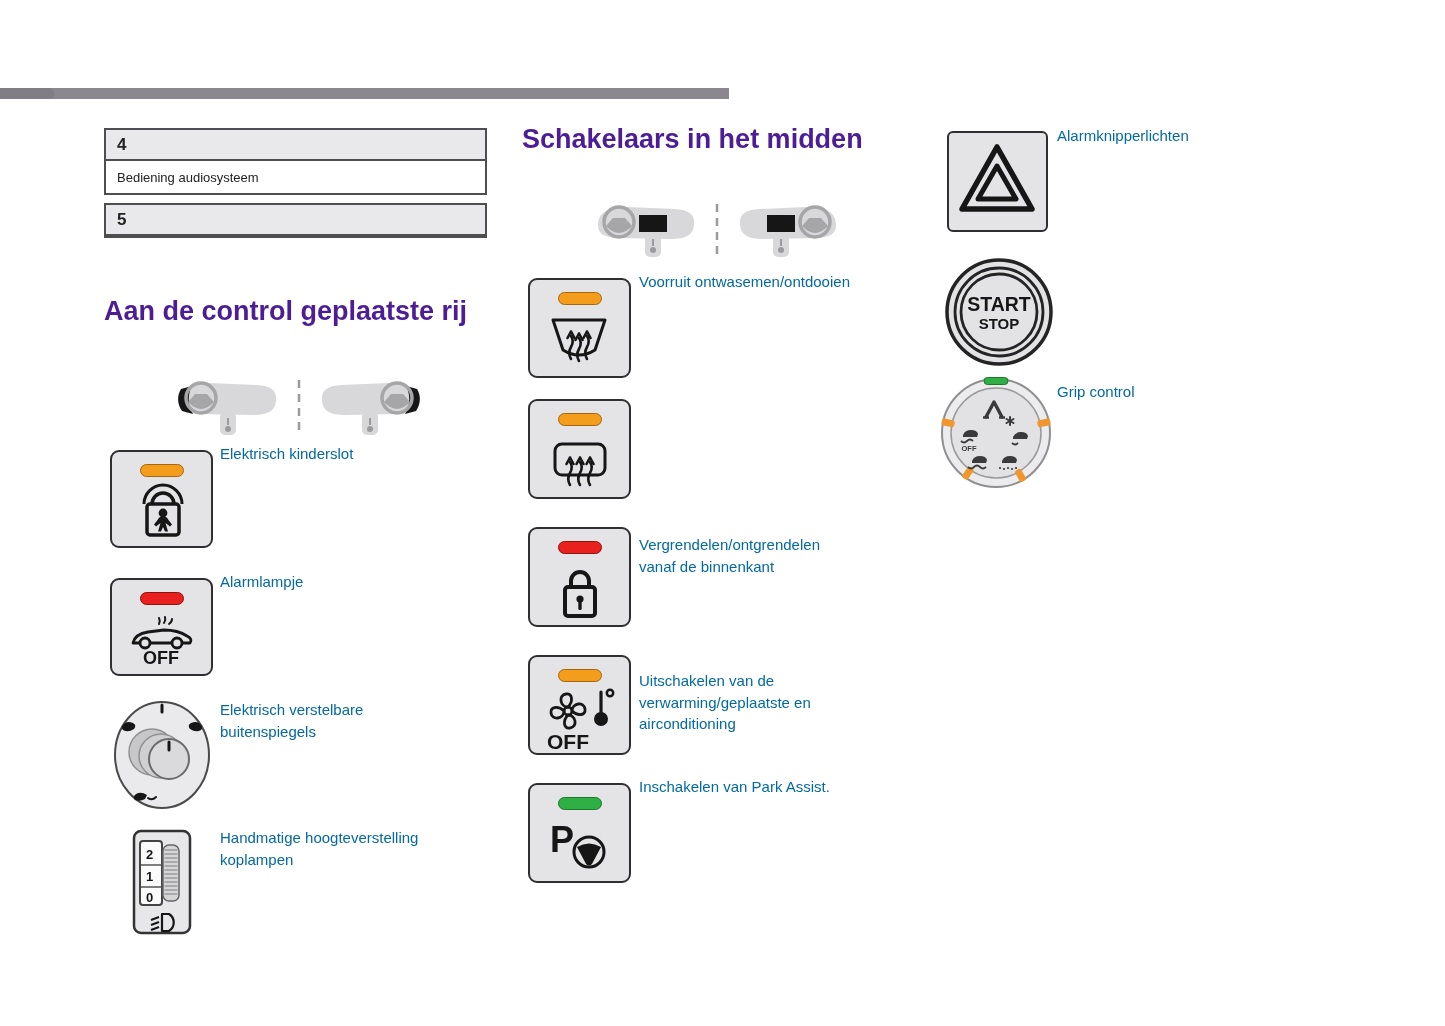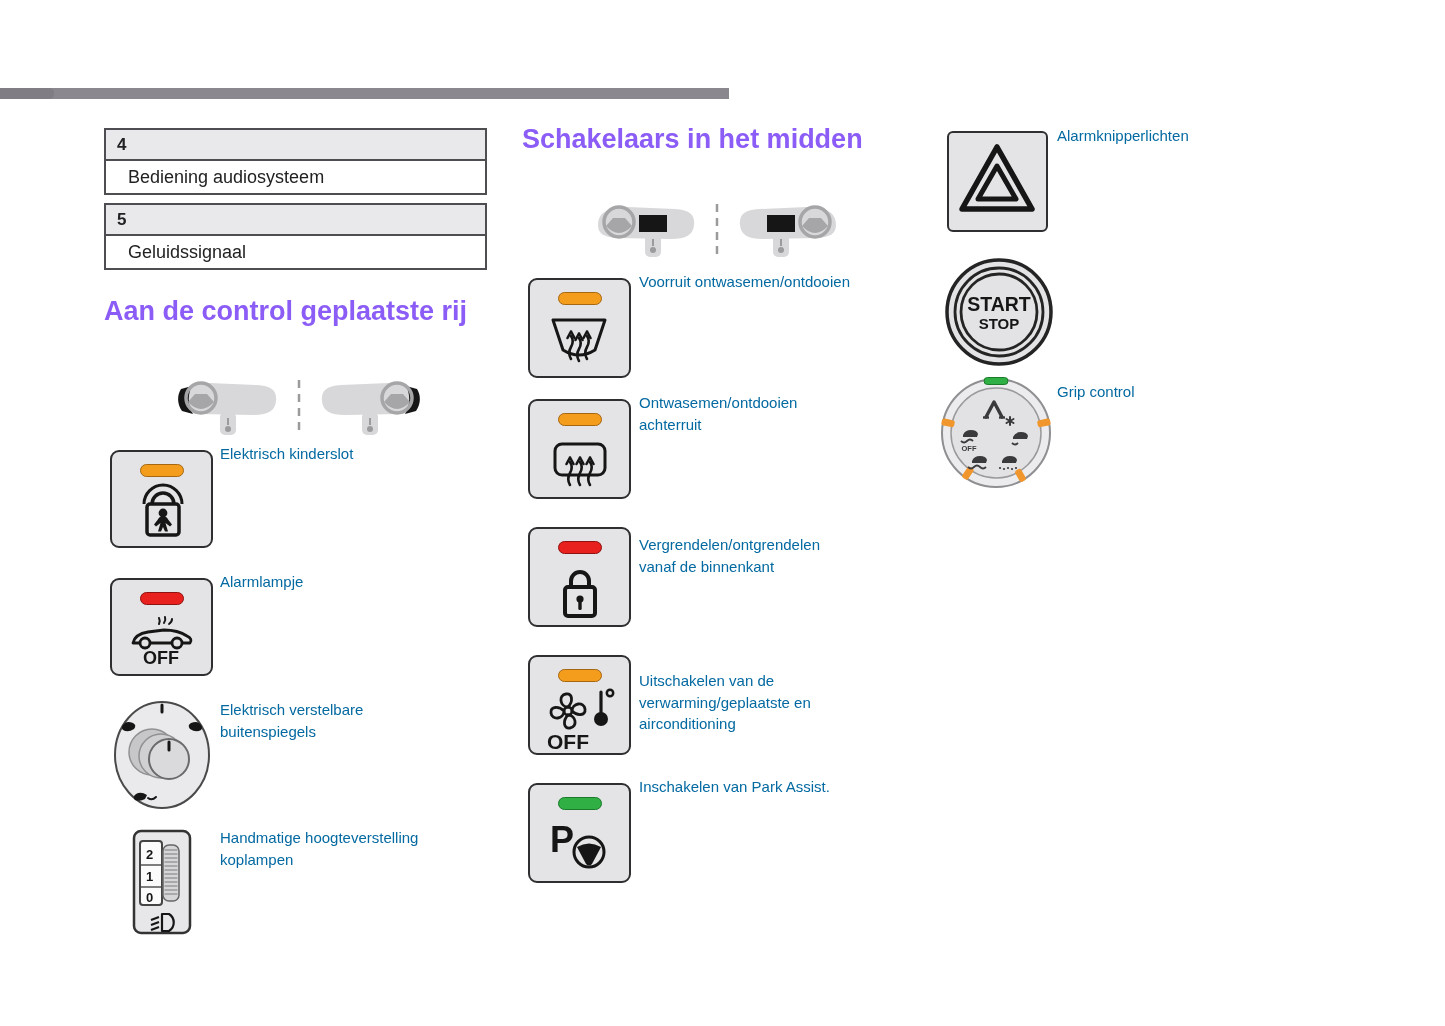--- a/index.html
+++ b/index.html
@@ -8,22 +8,22 @@
         font-family:"Liberation Sans","DejaVu Sans",sans-serif;color:#1c1c1c}
   .abs{position:absolute}
   .top-rule{left:0;top:88px;width:729px;height:11px;background:#8b878e}
   .top-rule i{position:absolute;left:0;top:0;width:54px;height:11px;background:#817d84;border-radius:0 5px 5px 0;display:block}
   .section-label{left:1242px;top:81px;font-size:17.5px;color:#8f8f94}
   .section-square{left:1368px;top:84px;width:14px;height:14px;background:#9b979e}
   .page-number{left:1377px;top:941px;font-size:15.5px;font-weight:bold;color:#58585c}
   .legend-block{left:104px;width:383px;border:2px solid #4e4e52;background:#fff}
   .legend-head{height:31px;background:#e9e9ec;border-bottom:2px solid #4e4e52;display:flex;align-items:center;
                padding-left:11px;font-weight:bold;font-size:17px;color:#222}
-  .legend-row{height:32px;display:flex;align-items:center;padding-left:22px;font-size:18px;color:#222}
-  .h1{font-size:27px;line-height:30px;font-weight:bold;color:#8b5cf6;white-space:nowrap}
+  .legend-row{height:32px;display:flex;align-items:center;padding-left:11px;font-size:13px;color:#222}
+  .h1{font-size:27px;line-height:30px;font-weight:bold;color:#4c1d95;white-space:nowrap}
   .label{font-size:15px;line-height:21.5px;color:#0369a1;white-space:nowrap}
   .btn{background:#e4e4e6;border:2.5px solid #2f2f31;border-radius:9px}
   .pill{position:absolute;left:50%;transform:translateX(-50%);top:12px;width:44px;height:13px;border-radius:7px}
   .pill-orange{background:#f49c1c;border:1.5px solid #a5670f}
   .pill-red{background:#e8201e;border:1.5px solid #8f1210}
   .pill-green{background:#2faf44;border:1.5px solid #1a7a2a}
   svg{display:block}
   svg text{font-family:"Liberation Sans","DejaVu Sans",sans-serif}
 </style>
 </head>
@@ -37,21 +37,20 @@
   <div class="abs section-label">Overzicht</div>
   <div class="abs section-square"></div>
   <div class="abs page-number">5</div>
 
   <div class="abs legend-block" style="top:128px">
     <div class="legend-head">4</div>
     <div class="legend-row">Bediening audiosysteem</div>
   </div>
   <div class="abs legend-block" style="top:203px">
     <div class="legend-head">5</div>
-    <div class="legend-row">Geluidssignaal</div>
   </div>
 
   <div class="abs h1" style="left:104px;top:296px">
     <div>Aan de control geplaatste rij</div>
   </div>
 
   <svg class="abs" style="left:175px;top:374px" width="248" height="64" viewBox="0 0 248 64">
     <g id="unitSide">
       <path d="M5,27 C5,14 16,9 34,9 L82,11 C97,12 102,17 101,27 C100,37 93,41 78,41 L24,40 C10,39 5,35 5,27 Z" fill="#d8d8da"></path>
       <rect x="45" y="38" width="16" height="23" rx="5" fill="#d8d8da"></rect>
@@ -184,24 +183,20 @@
       <g fill="none" stroke="#161616" stroke-width="2.6" stroke-linecap="round">
         <path d="M20,50 q-3.5,-6 0,-12 q3.5,-6 0,-11"></path>
           <path d="M16.5,29 L20,22.5 M23.5,29 L20,22.5"></path>
         <path d="M30,50 q-3.5,-6 0,-12 q3.5,-6 0,-11"></path>
           <path d="M26.5,29 L30,22.5 M33.5,29 L30,22.5"></path>
         <path d="M40,50 q-3.5,-6 0,-12 q3.5,-6 0,-11"></path>
           <path d="M36.5,29 L40,22.5 M43.5,29 L40,22.5"></path>
       </g>
     </svg>
   </div>
-  <div class="abs label" style="left:639px;top:392px">
-    <div>Ontwasemen/ontdooien</div>
-    <div>achterruit</div>
-  </div>
 
   <div class="abs btn" style="left:528px;top:527px;width:103px;height:100px">
     <span class="pill pill-red"></span>
     <svg class="abs" style="left:24px;top:33px" width="52" height="58" viewBox="0 0 52 58">
       <path d="M17,25 v-6 a9,9 0 0 1 18,0 v6" fill="none" stroke="#161616" stroke-width="4"></path>
       <rect x="11" y="25" width="30" height="29" rx="3" fill="none" stroke="#161616" stroke-width="4"></rect>
       <circle cx="26" cy="37" r="3.6" fill="#161616"></circle>
       <rect x="24.3" y="39" width="3.4" height="9" rx="1.6" fill="#161616"></rect>
     </svg>
   </div>

